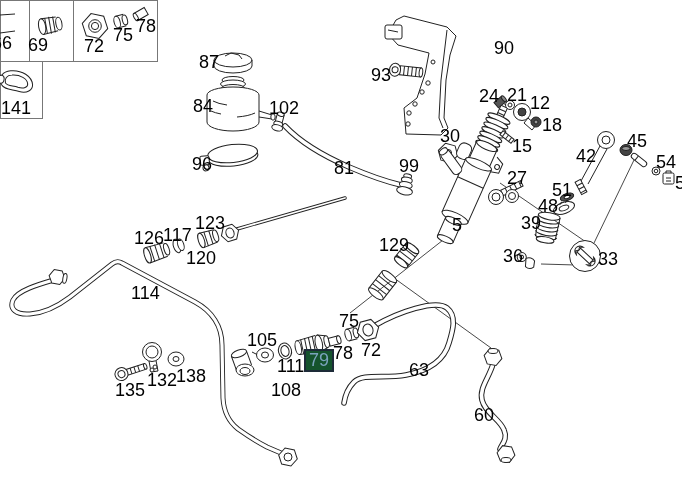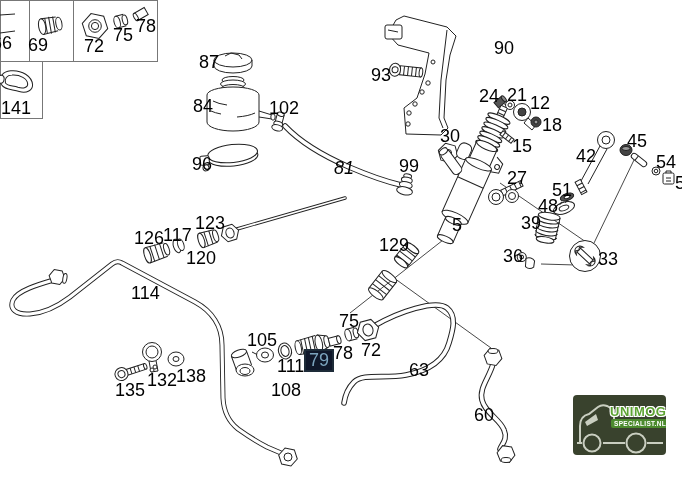--- a/index.html
+++ b/index.html
@@ -414,21 +414,21 @@
       <div class="part-label" style="left: -8px; top: 34px;">66</div>
       <div class="part-label" style="left: 28px; top: 36px;">69</div>
       <div class="part-label" style="left: 84px; top: 37px;">72</div>
       <div class="part-label" style="left: 113px; top: 26px;">75</div>
       <div class="part-label" style="left: 136px; top: 17px;">78</div>
       <div class="part-label" style="left: 1px; top: 99px;">141</div>
       <div class="part-label" style="left: 199px; top: 53px;">87</div>
       <div class="part-label" style="left: 193px; top: 97px;">84</div>
       <div class="part-label" style="left: 192px; top: 155px;">96</div>
       <div class="part-label" style="left: 269px; top: 99px;">102</div>
-      <div class="part-label" style="left: 334px; top: 159px; font-style: italic;">81</div>
+      <div class="part-label" style="left: 334px; top: 159px;">81</div>
       <div class="part-label" style="left: 371px; top: 66px;">93</div>
       <div class="part-label" style="left: 463px; top: 39px; margin-left: 31px;">90</div>
       <div class="part-label" style="left: 440px; top: 127px;">30</div>
       <div class="part-label" style="left: 479px; top: 87px;">24</div>
       <div class="part-label" style="left: 507px; top: 86px;">21</div>
       <div class="part-label" style="left: 530px; top: 94px;">12</div>
       <div class="part-label" style="left: 542px; top: 116px;">18</div>
       <div class="part-label" style="left: 512px; top: 137px;">15</div>
       <div class="part-label" style="left: 507px; top: 169px;">27</div>
       <div class="part-label" style="left: 576px; top: 147px;">42</div>
@@ -447,36 +447,22 @@
       <div class="part-label" style="left: 163px; top: 226px;">117</div>
       <div class="part-label" style="left: 195px; top: 214px;">123</div>
       <div class="part-label" style="left: 186px; top: 249px;">120</div>
       <div class="part-label" style="left: 131px; top: 284px;">114</div>
       <div class="part-label" style="left: 115px; top: 381px;">135</div>
       <div class="part-label" style="left: 147px; top: 371px;">132</div>
       <div class="part-label" style="left: 176px; top: 367px;">138</div>
       <div class="part-label" style="left: 234px; top: 381px; margin-left: 37px;">108</div>
       <div class="part-label" style="left: 247px; top: 331px;">105</div>
       <div class="part-label" style="left: 277px; top: 357px;">111</div>
-      <div class="part-label highlighted" style="left: 304px; top: 349px; background: #0f172a; border: 2.5px solid rgb(29, 43, 56); color: rgb(123, 163, 189); text-align: center;">79</div>
+      <div class="part-label highlighted" style="left: 304px; top: 349px; background: #14532d; border: 2.5px solid rgb(29, 43, 56); color: rgb(123, 163, 189); text-align: center;">79</div>
       <div class="part-label" style="left: 333px; top: 344px;">78</div>
       <div class="part-label" style="left: 339px; top: 312px;">75</div>
       <div class="part-label" style="left: 361px; top: 341px;">72</div>
       <div class="part-label" style="left: 409px; top: 361px;">63</div>
       <div class="part-label" style="left: 474px; top: 406px;">60</div>
     </div>
 
-  <div class="logo" style="background: rgb(57, 66, 45);">
-    <svg width="93" height="60" viewBox="0 0 93 60">
-      <g fill="none" stroke="#c9cec0" stroke-width="2">
-        <path d="M7,48 V31 Q7,21 16,19 L25,12 Q29,9 34,11 L41,15 V26"></path>
-        <path d="M41,26 H89"></path>
-        <path d="M4,48 H9 M30,48 H52 M74,48 H90"></path>
-        <circle cx="19" cy="48" r="8.5"></circle>
-        <circle cx="63" cy="48" r="9.5"></circle>
-      </g>
-      <path d="M12,27 L23,19 L25,25 L14,31 Z" fill="#c9cec0" stroke="none"></path>
-    </svg>
-    <div class="logo-line1" style="color: rgb(93, 163, 50);">UNIMOG</div>
-    <div class="logo-line2" style="background: rgb(76, 138, 46);">SPECIALIST.NL</div>
-  </div>
 
 </div>
 
 </body></html>

